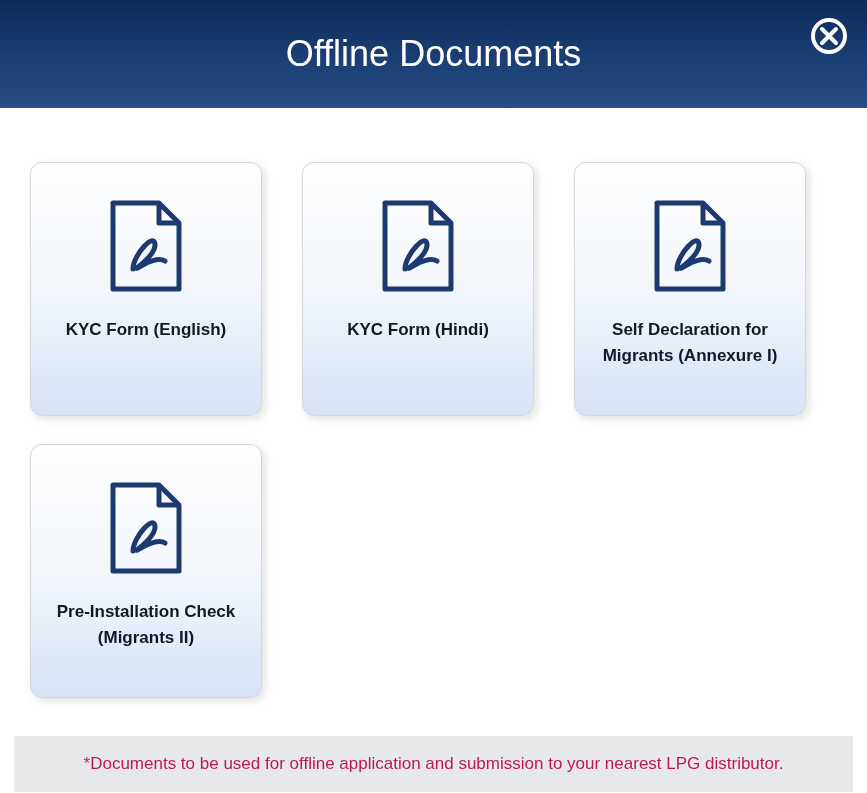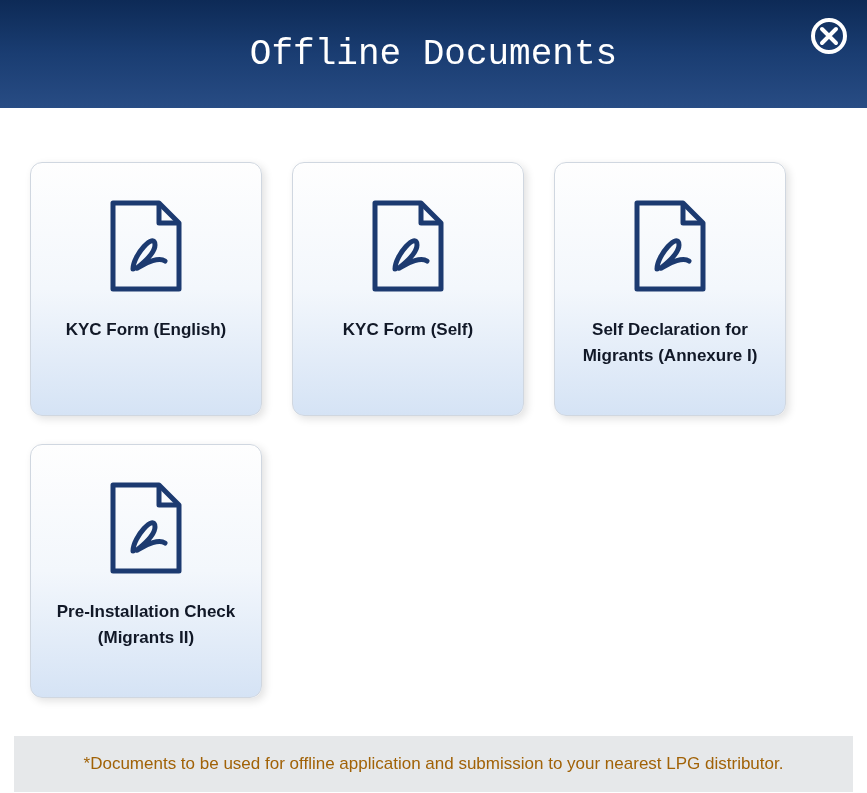--- a/index.html
+++ b/index.html
@@ -8,42 +8,41 @@
       width: 867px;
       background: #fff;
     }
     .header {
       background: linear-gradient(to bottom, #0d2a56 0%, #1a3d72 50%, #284c84 100%);
       height: 108px;
       display: flex;
       align-items: center;
       justify-content: center;
       position: relative;
-      font-family: Liberation Mono, monospace;
     }
     .page-title {
       color: #fff;
       font-size: 36px;
       font-weight: 500;
     }
     .close {
       position: absolute;
       top: 16px;
       right: 18px;
       width: 40px;
       height: 40px;
       cursor: pointer;
     }
     .content {
       padding: 54px 30px 24px 30px;
     }
     .cards {
       display: grid;
       grid-template-columns: repeat(3, 232px);
-      gap: 30px;
+      gap: 40px;
       row-gap: 28px;
       justify-content: start;
     }
     .card {
       width: 232px;
       height: 254px;
       border: 1px solid #d0d7e0;
       border-radius: 12px;
       background: linear-gradient(to bottom, #fefefe 0%, #f3f7fc 50%, #d5e3f5 100%);
       box-shadow: 3px 3px 8px rgba(0,0,0,0.12);
@@ -63,21 +62,21 @@
       color: #111827;
       font-size: 17px;
       font-weight: 700;
       text-align: center;
       line-height: 1.55;
     }
     .footnote {
       margin: 14px 14px 0 14px;
       background: #e6e8ea;
       padding: 18px 14px;
-      color: #a16207;
+      color: #be185d;
       font-size: 17px;
       text-align: center;
     }
   </style>
 </head>
 <body>
 
 <div class="header">
   <h1 class="page-title">Offline Documents</h1>
   <div class="close">
@@ -99,21 +98,21 @@
       </svg>
       <div class="card-label">KYC Form (English)</div>
     </div>
 
     <div class="card">
       <svg class="icon-wrap" viewBox="0 0 74 94">
         <path d="M 4 4 L 50 4 L 70 24 L 70 90 L 4 90 Z" fill="none" stroke="#1c3a70" stroke-width="5" stroke-linejoin="round"></path>
         <path d="M 50 4 L 50 24 L 70 24" fill="none" stroke="#1c3a70" stroke-width="5" stroke-linejoin="round"></path>
         <path d="M 24 70 C 24 56 46 32 46 46 C 46 58 20 74 30 68 C 38 63 50 58 56 62" fill="none" stroke="#1c3a70" stroke-width="5" stroke-linecap="round"></path>
       </svg>
-      <div class="card-label">KYC Form (Self)</div>
+      <div class="card-label">KYC Form (Hindi)</div>
     </div>
 
 
     <div class="card">
       <svg class="icon-wrap" viewBox="0 0 74 94">
         <path d="M 4 4 L 50 4 L 70 24 L 70 90 L 4 90 Z" fill="none" stroke="#1c3a70" stroke-width="5" stroke-linejoin="round"></path>
         <path d="M 50 4 L 50 24 L 70 24" fill="none" stroke="#1c3a70" stroke-width="5" stroke-linejoin="round"></path>
         <path d="M 24 70 C 24 56 46 32 46 46 C 46 58 20 74 30 68 C 38 63 50 58 56 62" fill="none" stroke="#1c3a70" stroke-width="5" stroke-linecap="round"></path>
       </svg>
       <div class="card-label">Self Declaration for Migrants (Annexure I)</div>

